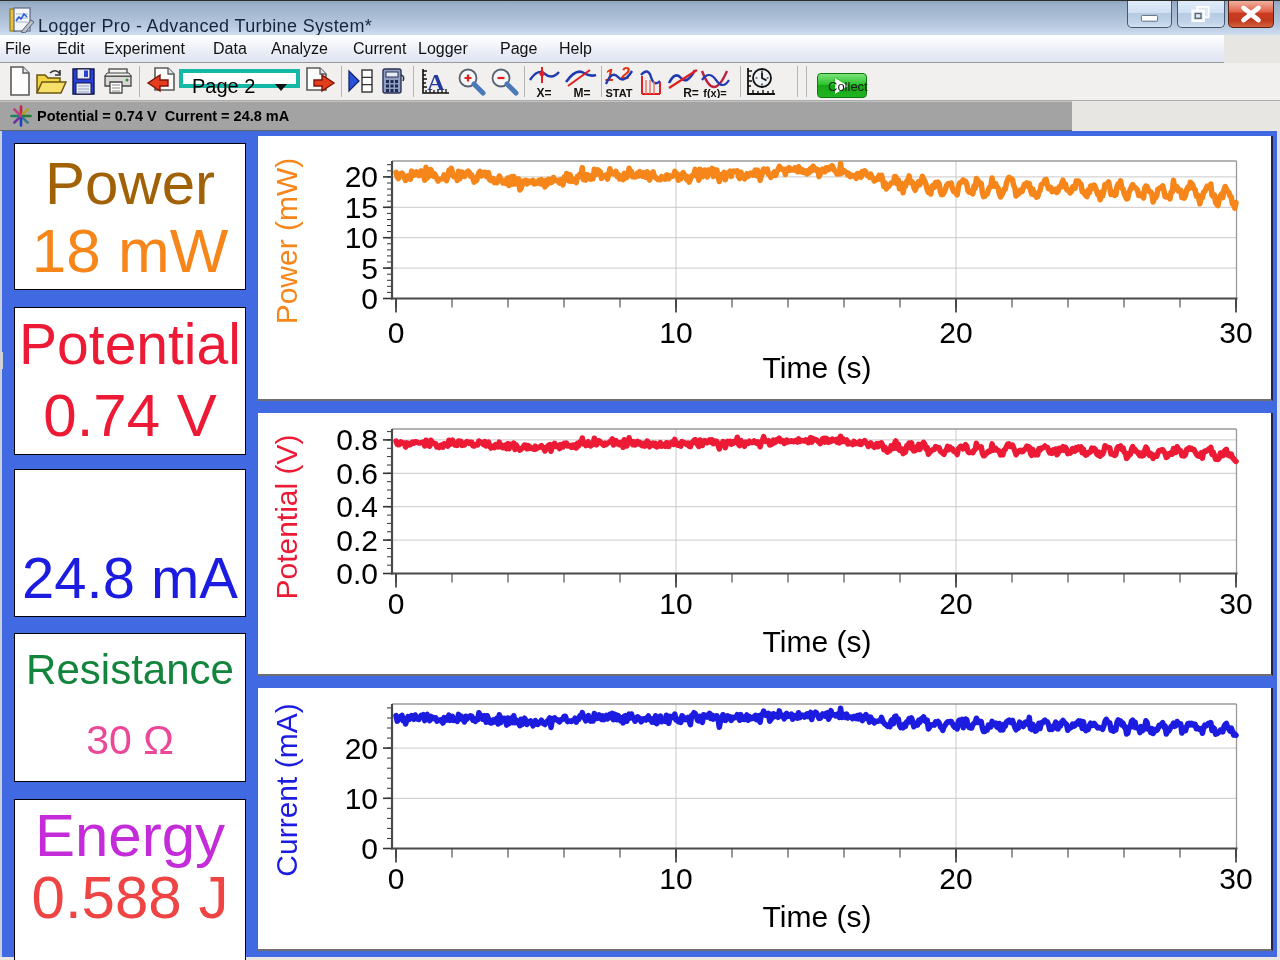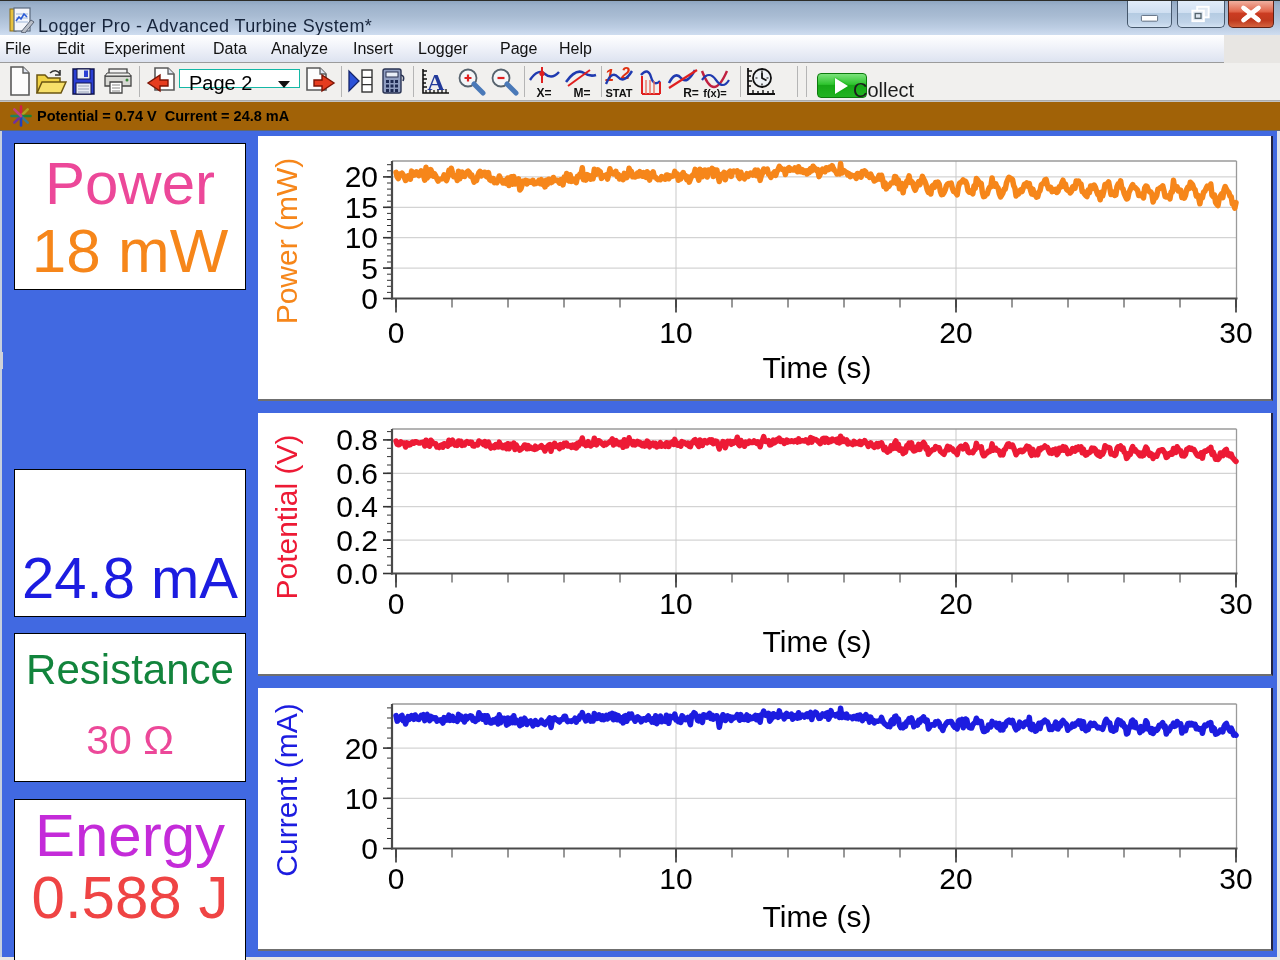--- a/index.html
+++ b/index.html
@@ -13,28 +13,28 @@
   .wbtn{position:absolute;top:1px;height:27px;border:1px solid #45576b;border-top:none;
     border-radius:0 0 5px 5px;box-sizing:border-box;}
   .wbtn .gl{position:absolute;left:0;top:0;width:100%;height:100%;}
   #btnmin{left:1127px;width:45px;background:linear-gradient(180deg,#e1ecf9 0%,#cfdff1 45%,#b4cbe2 48%,#c0d3e8 82%,#d3e2f2 100%);}
   #btnmax{left:1177px;width:48px;background:linear-gradient(180deg,#e1ecf9 0%,#cfdff1 45%,#b4cbe2 48%,#c0d3e8 82%,#d3e2f2 100%);}
   #btncls{left:1228px;width:46px;background:linear-gradient(180deg,#f0b0a0 0%,#e2674c 40%,#cb3c22 48%,#c03a1e 75%,#d4633f 100%);border-color:#5d2014;}
   #menubar{left:0;top:35px;width:1224px;height:27px;background:linear-gradient(180deg,#ffffff 0%,#f2f4fa 40%,#dde3f0 100%);border-bottom:1px solid #9b9b9b;box-sizing:content-box;}
   .mi{position:absolute;top:5px;font-size:16px;color:#111;}
   #toolbar{left:0;top:63px;width:1280px;height:37px;background:#f1f0ee;border-bottom:1px solid #ababab;}
   .sep{position:absolute;top:3px;width:1px;height:31px;background:#b5b5b5;}
-  #combo{position:absolute;left:179px;top:6px;width:121px;height:19px;background:#fff;border:1px solid #14b8a6;box-sizing:border-box;}
+  #combo{position:absolute;left:179px;top:6px;width:121px;height:19px;background:#fff;border:4px solid #14b8a6;box-sizing:border-box;}
   #combo .txt{position:absolute;left:9px;top:2px;font-size:20px;color:#000;}
   #combo .arr{position:absolute;right:9px;top:11px;width:0;height:0;border-left:6px solid transparent;border-right:6px solid transparent;border-top:7px solid #111;}
   #collectbtn{position:absolute;left:817px;top:10px;width:50px;height:25px;border-radius:4px;
     background:linear-gradient(180deg,#7be37b 0%,#2fc42f 45%,#17a817 50%,#22b322 100%);border:1px solid #0d7a0d;box-sizing:border-box;}
   #collectbtn .tri{position:absolute;left:17px;top:4px;width:0;height:0;border-top:8px solid transparent;border-bottom:8px solid transparent;border-left:13px solid #fff;filter:drop-shadow(0 0 1px #0a0);}
-  #collectlbl{position:absolute;left:853px;top:16px;font-size:20px;color:#1c1c1c;}
-  #statusbar{left:0;top:101px;width:1280px;height:28px;background:#a16207;border-top:1px solid #c2c2c2;border-bottom:1px solid #62676e;box-sizing:content-box;}
+  #collectlbl{position:absolute;left:828px;top:16px;font-size:13px;color:#1c1c1c;}
+  #statusbar{left:0;top:101px;width:1072px;height:28px;background:#a3a3a3;border-top:1px solid #c2c2c2;border-bottom:1px solid #62676e;box-sizing:content-box;}
   #statustxt{position:absolute;left:37px;top:6px;font-size:14.5px;font-weight:600;color:#000;}
   #content{left:0;top:131px;width:1280px;height:826px;background:#4169e1;}
   #bstrip{left:0;top:957px;width:1280px;height:3px;background:#e9e7e4;}
   #lstrip{left:0;top:131px;width:2px;height:826px;background:#c7d0de;}
   #rstrip{left:1277px;top:131px;width:3px;height:826px;background:#dfe3ea;}
   .mbox{position:absolute;left:14px;width:232px;background:#fff;border:1px solid #000;box-sizing:border-box;}
   .mline{position:absolute;left:0;right:0;text-align:center;line-height:1;white-space:nowrap;}
   .gpanel{position:absolute;left:258px;width:1013px;background:#fff;border-right:2px solid #23233f;border-bottom:2px solid #6f6f6f;box-sizing:content-box;}
 </style></head>
 <body>
@@ -68,21 +68,21 @@
         <path d="M15 7 L23 13 L31 7 M15 20 L23 14 L31 20" stroke="#fff" stroke-width="4.5" fill="none" stroke-linecap="round"></path>
         <path d="M15.5 7.5 L30.5 19.5 M30.5 7.5 L15.5 19.5" stroke="#fff" stroke-width="4.5" stroke-linecap="round"></path>
       </svg>
     </div>
   <div class="abs" id="menubar">
     <span class="mi" style="left:5px">File</span>
     <span class="mi" style="left:57px">Edit</span>
     <span class="mi" style="left:104px">Experiment</span>
     <span class="mi" style="left:213px">Data</span>
     <span class="mi" style="left:271px">Analyze</span>
-    <span class="mi" style="left:353px">Insert</span>
+    <span class="mi" style="left:353px">Current</span>
     <span class="mi" style="left:418px">Logger</span>
     <span class="mi" style="left:500px">Page</span>
     <span class="mi" style="left:559px">Help</span>
   </div>
   <div class="abs" id="toolbar">
     <svg class="abs" style="left:9px;top:3px" width="22" height="30" viewBox="0 0 22 30">
       <path d="M2 1 h12 l6 6 v22 h-18 z" fill="#fdfdfd" stroke="#5a5a5a" stroke-width="1.6"></path>
       <path d="M14 1 v6 h6" fill="#dfe6f2" stroke="#5a5a5a" stroke-width="1.4"></path>
     </svg>
     <svg class="abs" style="left:36px;top:6px" width="31" height="26" viewBox="0 0 31 26">
@@ -223,22 +223,26 @@
       </g>
     </svg>
     <span id="statustxt">Potential&nbsp;=&nbsp;0.74&nbsp;V&nbsp;&nbsp;Current&nbsp;=&nbsp;24.8&nbsp;mA</span>
   </div>
   <div class="abs" id="content"></div>
   <div class="abs" id="lstrip"></div>
   <div class="abs" style="left:0;top:352px;width:3px;height:17px;background:#cfd2d8"></div>
   <div class="abs" id="rstrip"></div>
   <div class="abs" id="bstrip"></div>
   <div class="mbox" style="top:143px;height:147px">
-    <div class="mline" style="top:10px;font-size:60px;color:#ec4899">Power</div>
+    <div class="mline" style="top:10px;font-size:60px;color:#a16207">Power</div>
     <div class="mline" style="top:76px;font-size:62px;color:#f6861a">18 mW</div>
+  </div>
+  <div class="mbox" style="top:307px;height:148px">
+    <div class="mline" style="top:8px;font-size:57px;color:#ed1a35">Potential</div>
+    <div class="mline" style="top:78px;font-size:60px;color:#ed1a35">0.74 V</div>
   </div>
   <div class="mbox" style="top:469px;height:148px">
     <div class="mline" style="top:79px;font-size:58px;color:#1c1ce0">24.8 mA</div>
   </div>
   <div class="mbox" style="top:633px;height:149px">
     <div class="mline" style="top:15px;font-size:42px;color:#12843c">Resistance</div>
     <div class="mline" style="top:86px;font-size:41px;color:#ec4899">30 Ω</div>
   </div>
   <div class="mbox" style="top:799px;height:174px">
     <div class="mline" style="top:6px;font-size:60px;color:#c42bd9">Energy</div>

